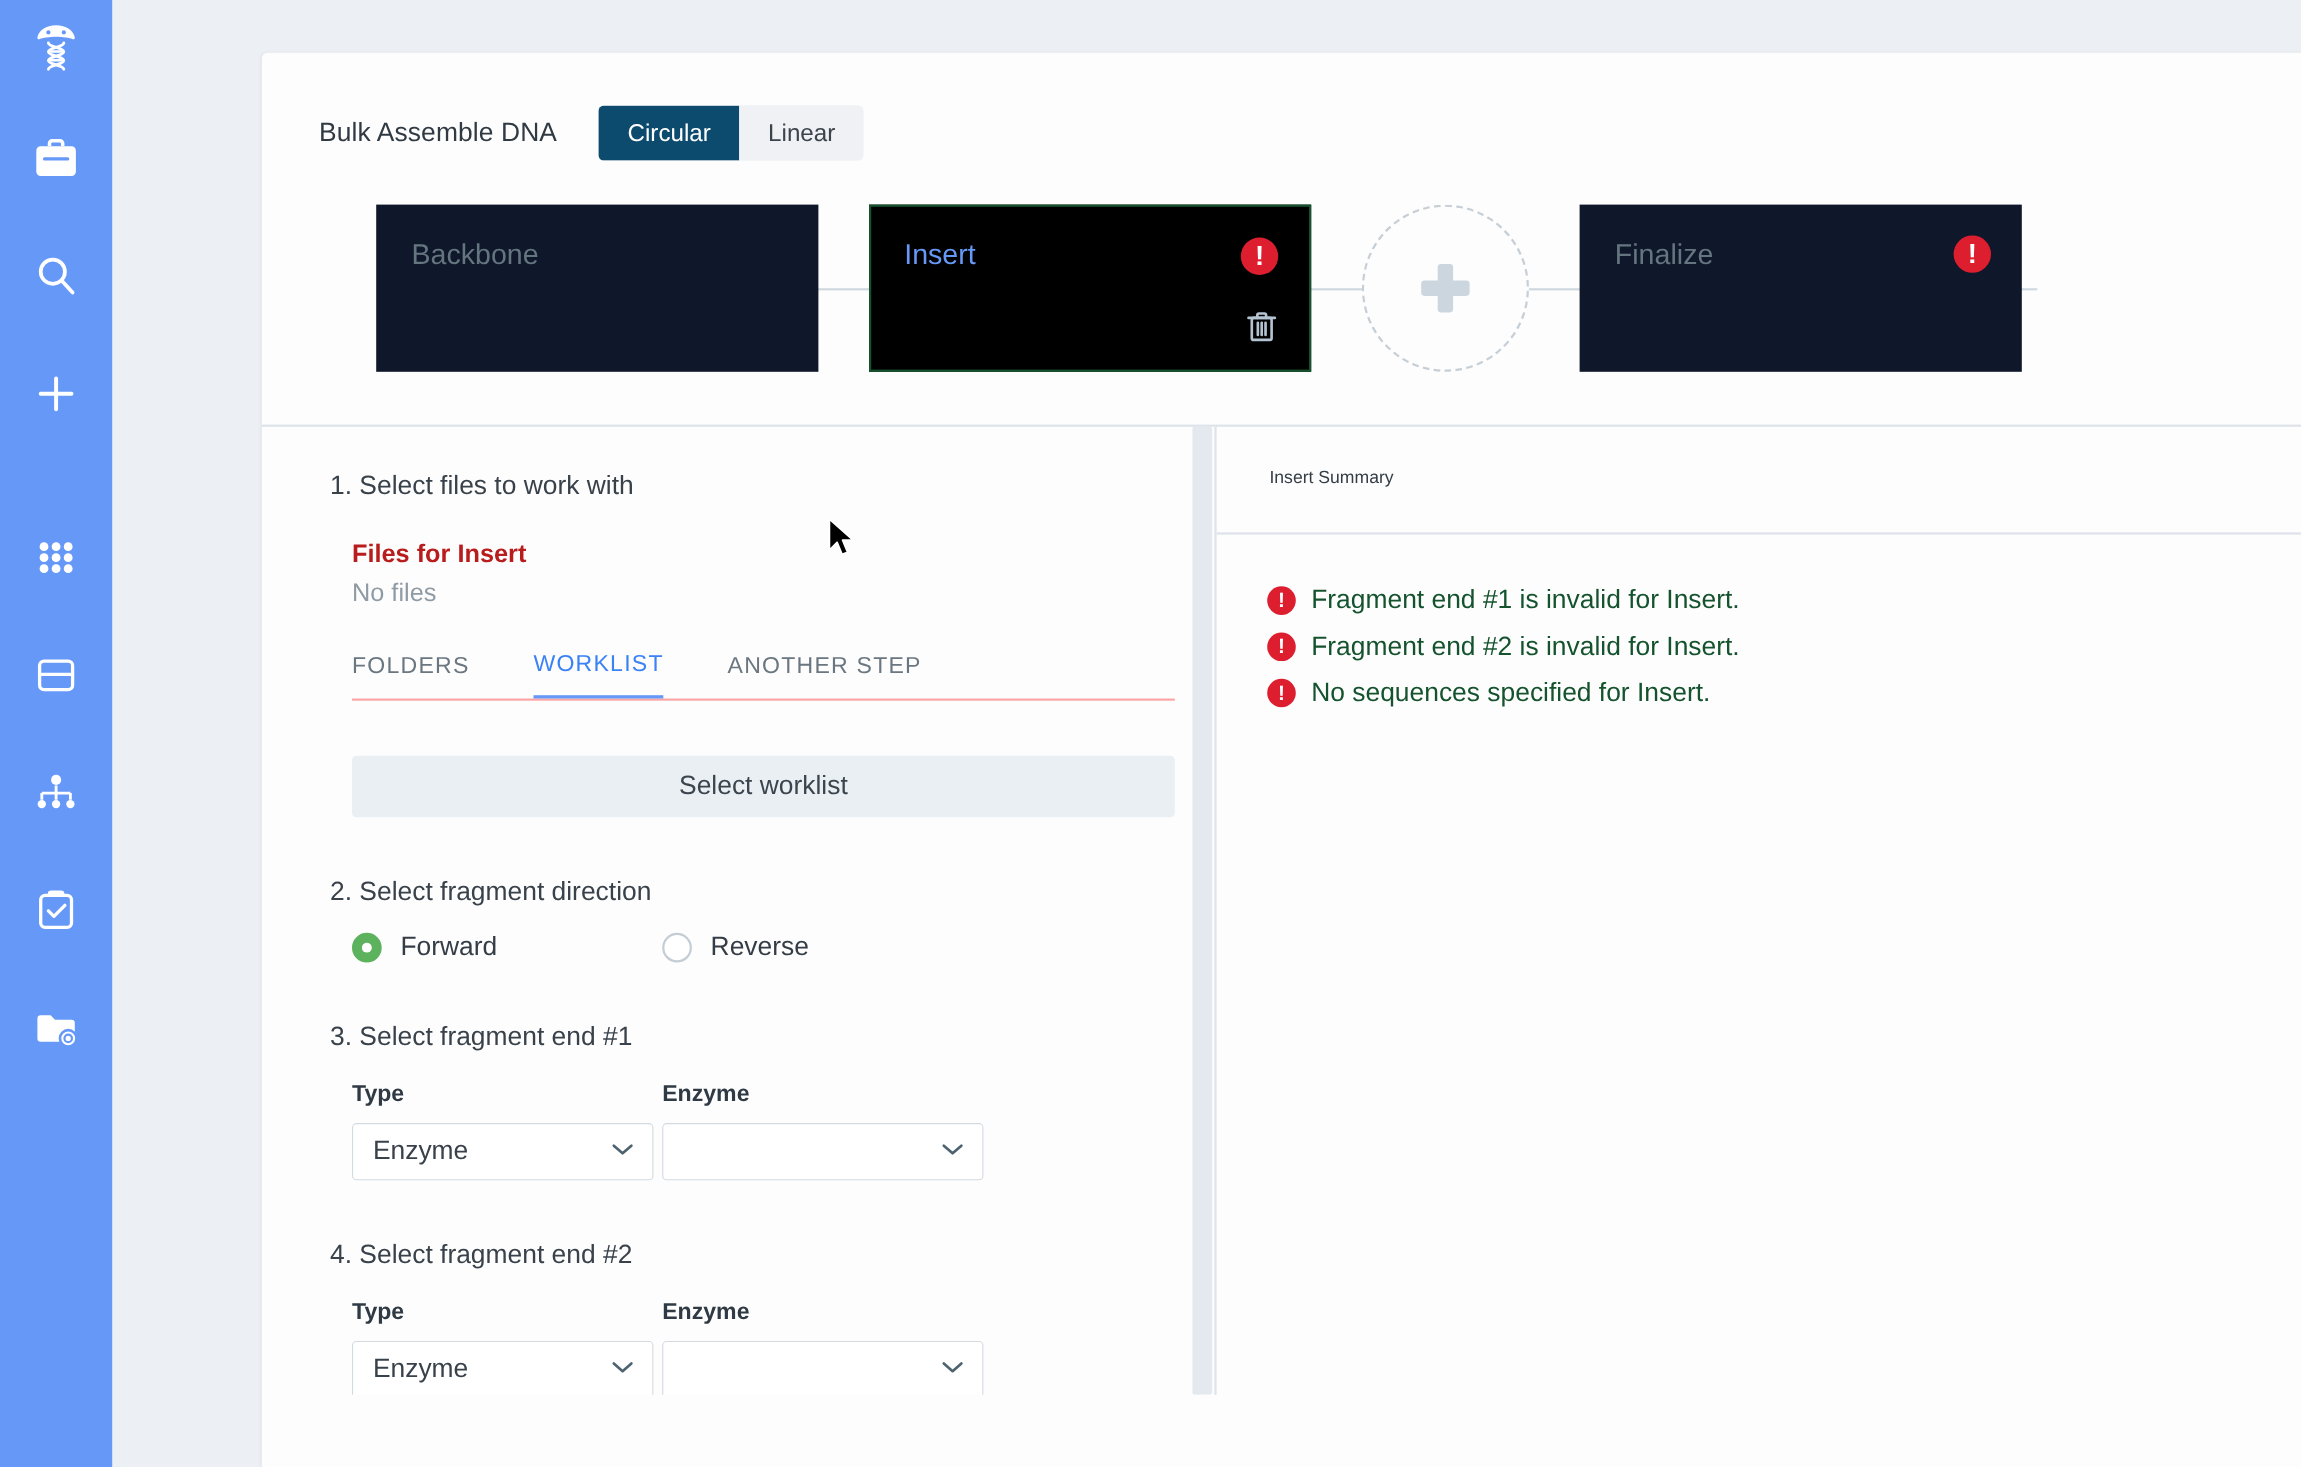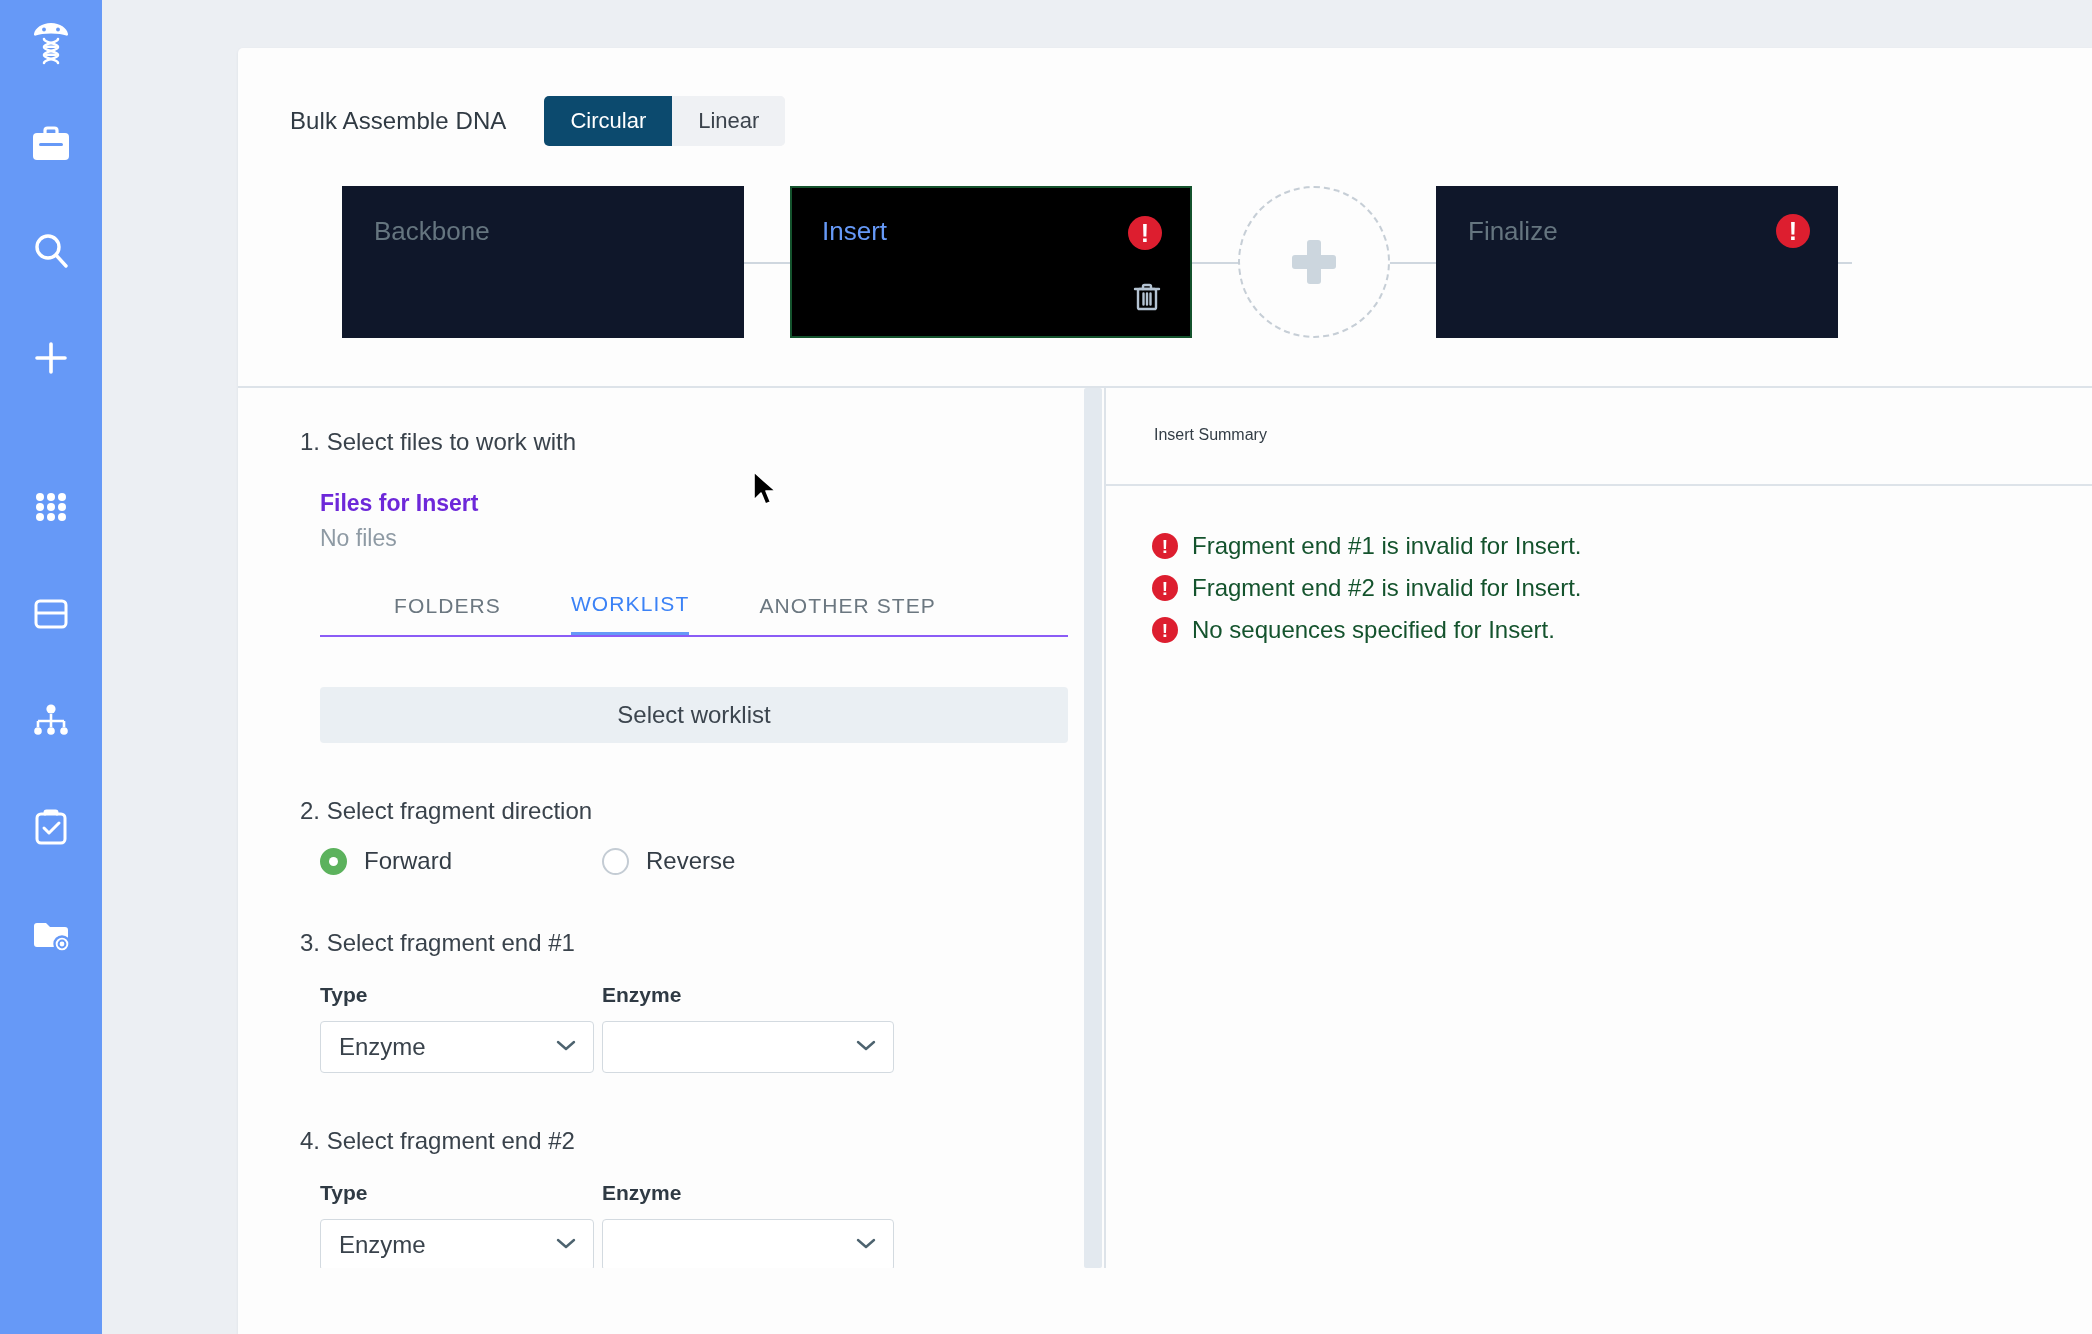--- a/index.html
+++ b/index.html
@@ -126,27 +126,27 @@
   .scroll-thumb {
     position: absolute; top: 0; left: 0;
     width: 18px; height: 100%;
     background: #e3e9ef; border-radius: 2px;
   }
 
   
   .sec-title { font-size: 24px; color: #39424b; margin-left: 42px; }
   .files-head {
     margin: 34px 16px 0 62px;
-    font-size: 23px; font-weight: bold; color: #6d28d9;
+    font-size: 23px; font-weight: bold; color: #b91c1c;
   }
   .files-sub { margin: 8px 0 0 62px; font-size: 23px; color: #8e9aa4; }
 
   .tabs {
     margin: 40px 0 0 62px; width: 748px;
-    display: flex; gap: 12px; border-bottom: 2px solid #8b5cf6; justify-content: center;
+    display: flex; gap: 0; border-bottom: 2px solid #fca5a5;
   }
   .tab {
     padding: 0 0 16px 0; margin-right: 58px;
     font-size: 21px; letter-spacing: 1.1px;
     color: #6b7780; cursor: pointer; background: none; border: none;
     font-family: inherit;
   }
   .tab.active { color: #3b82f6; border-bottom: 3px solid #6699f7; }
 
   .wide-btn {

